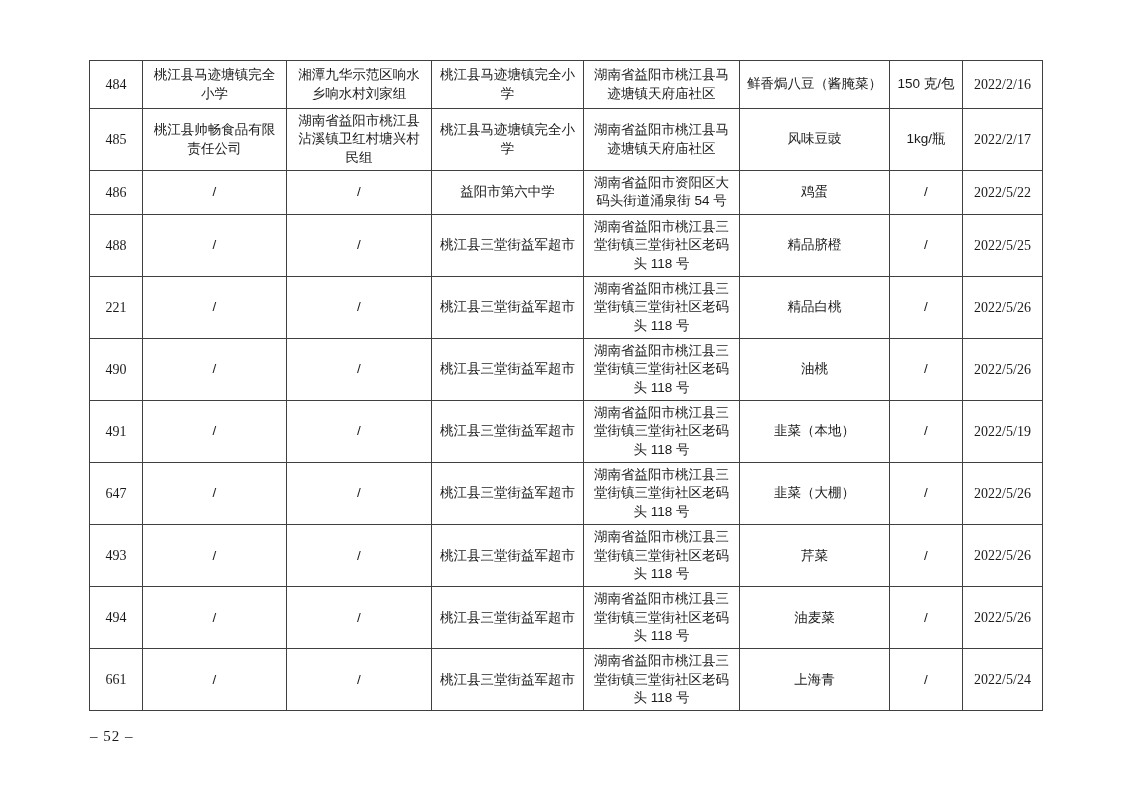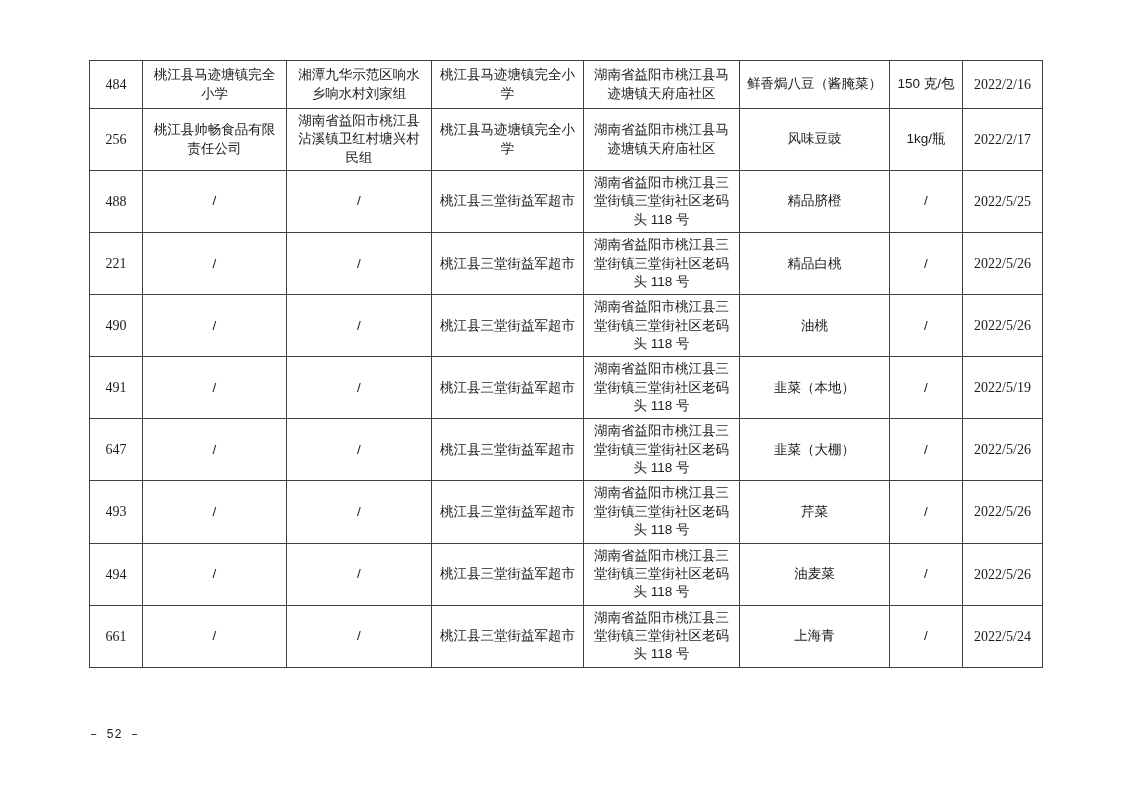--- a/index.html
+++ b/index.html
@@ -40,23 +40,23 @@
   table.data-table td:nth-child(1),
   table.data-table td:nth-child(8) {
     font-family: "Liberation Serif", "DejaVu Serif", serif;
     font-size: 14px;
     word-break: normal;
   }
   .page-footer {
     position: absolute;
     left: 90px;
     top: 728px;
-    font-size: 12px;
+    font-size: 15px;
     letter-spacing: 1px;
-    font-family: Liberation Mono, monospace;
+    font-family: Liberation Serif, serif;
     color: #1a1a1a;
   }
 </style>
 </head>
 <body>
 
 <div class="page">
 
   <table class="data-table">
     <colgroup>
@@ -74,28 +74,38 @@
           <td>484</td>
           <td>桃江县马迹塘镇完全小学</td>
           <td>湘潭九华示范区响水乡响水村刘家组</td>
           <td>桃江县马迹塘镇完全小学</td>
           <td>湖南省益阳市桃江县马迹塘镇天府庙社区</td>
           <td>鲜香焗八豆（酱腌菜）</td>
           <td>150 克/包</td>
           <td>2022/2/16</td>
         </tr>
         <tr style="height: 60px;">
-          <td>256</td>
+          <td>485</td>
           <td>桃江县帅畅食品有限责任公司</td>
           <td>湖南省益阳市桃江县沾溪镇卫红村塘兴村民组</td>
           <td>桃江县马迹塘镇完全小学</td>
           <td>湖南省益阳市桃江县马迹塘镇天府庙社区</td>
           <td>风味豆豉</td>
           <td>1kg/瓶</td>
           <td>2022/2/17</td>
+        </tr>
+        <tr style="height: 40px;">
+          <td>486</td>
+          <td>/</td>
+          <td>/</td>
+          <td>益阳市第六中学</td>
+          <td>湖南省益阳市资阳区大码头街道涌泉街 54 号</td>
+          <td>鸡蛋</td>
+          <td>/</td>
+          <td>2022/5/22</td>
         </tr>
         <tr style="height: 55px;">
           <td>488</td>
           <td>/</td>
           <td>/</td>
           <td>桃江县三堂街益军超市</td>
           <td>湖南省益阳市桃江县三堂街镇三堂街社区老码头 118 号</td>
           <td>精品脐橙</td>
           <td>/</td>
           <td>2022/5/25</td>

